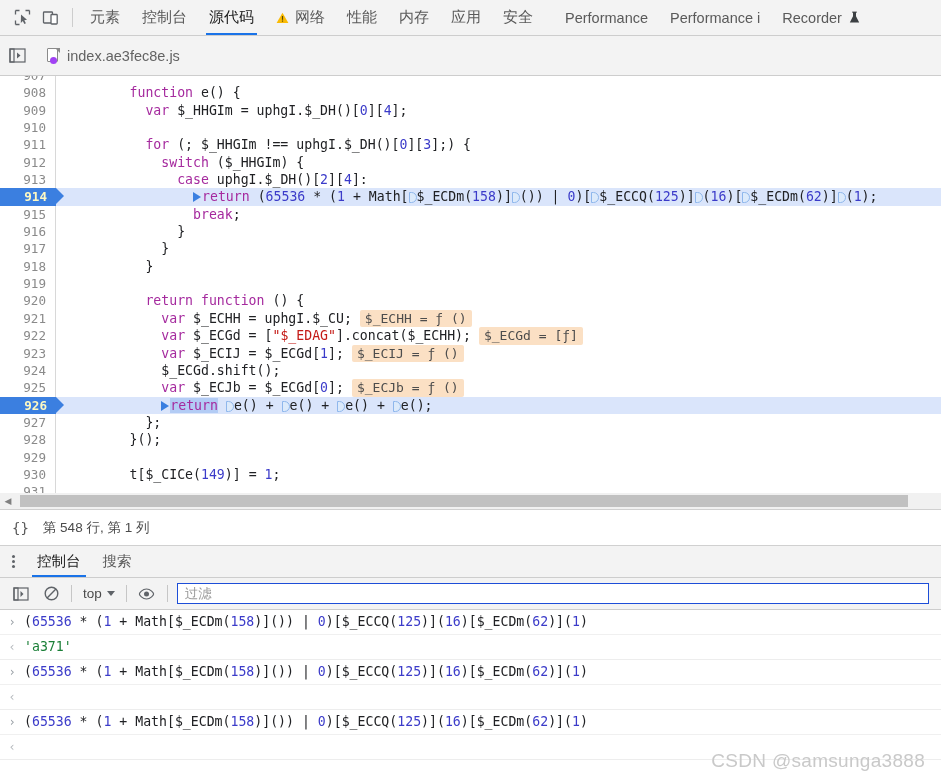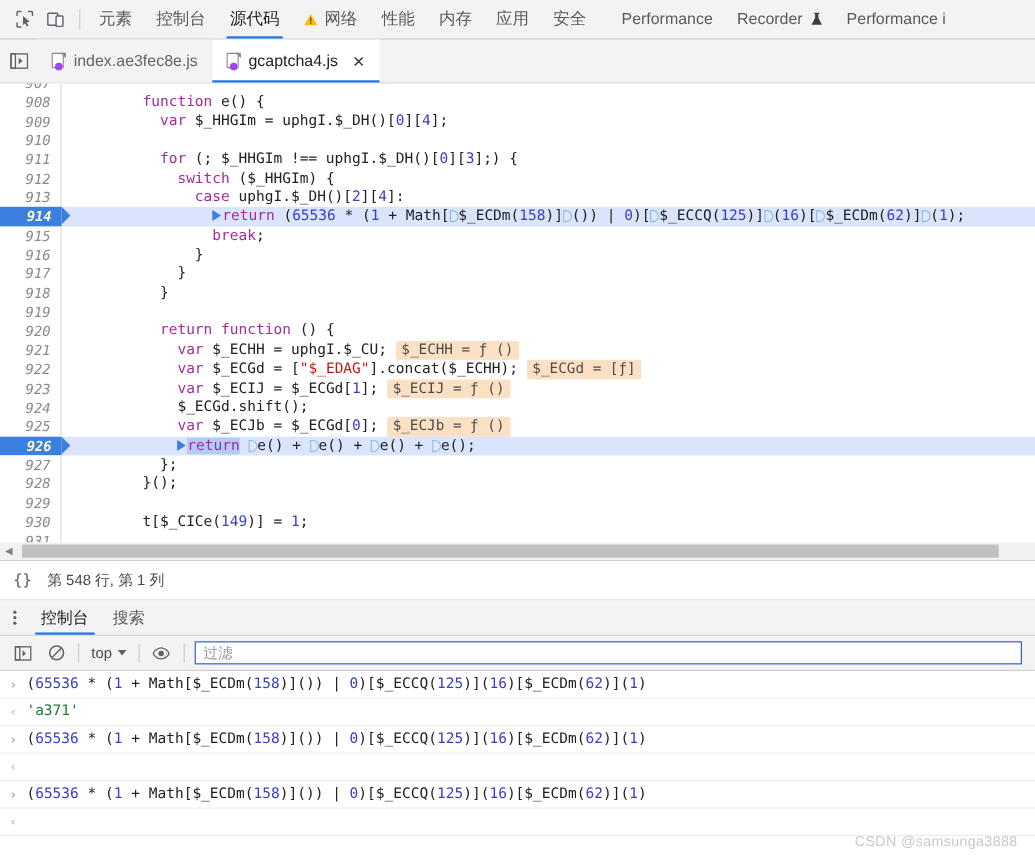--- a/index.html
+++ b/index.html
@@ -102,21 +102,21 @@
   }
   .cline { display: flex; height: 17.35px; align-items: stretch; position: relative; }
   .gutter {
     width: 56px; min-width: 56px; text-align: left;
     padding-right: 9px;
     color: #8a8a8a; font-size: 12.6px;
     background: #fff;
     border-right: 1px solid #d8d8d8;
     position: relative; z-index: 2;
     font-family: "DejaVu Sans Mono","Liberation Mono",monospace;
-    display:flex; align-items:center; justify-content:flex-end;font-style:italic;
+    display:flex; align-items:center; justify-content:flex-end;
   }
   .code {
     padding-left: 10px; flex: 1; display:flex; align-items:center;
     position: relative;
   }
   
   .cline.exec .gutter {
     background: #3b7fe0; color: #fef9c3; font-weight: bold;
     border-right: none;
     position: relative;
@@ -235,21 +235,21 @@
     width: 24px; min-width:24px; text-align:center; font-size: 12px;
     color:#9aa0a6; padding-top:1px; user-select:none;
   }
   .c-chev.ret { color:#b5b9bd; }
   .c-text { flex:1; padding-right:8px; color:#202124; white-space:pre-wrap; word-break:break-all;}
   .c-text.result { color:#1a7f37; }
 
   
   .watermark {
     position:absolute; right:16px; bottom:8px;
-    font-size: 13px; color:#c9c9c9;
+    font-size: 19px; color:#c9c9c9;
     font-family:"Liberation Sans",sans-serif;
     pointer-events:none; letter-spacing:0.3px;margin-top:12px;
   }
   svg { display:block; }
 </style>
 </head>
 <body>
 
 <div class="app">
 
@@ -296,60 +296,51 @@
       </div>
       <div class="panel-tab zh">
         <span>应用</span>
       </div>
       <div class="panel-tab zh">
         <span>安全</span>
       </div>
       <div class="panel-tab" style="margin-left:10px;">
         <span>Performance</span>
       </div>
+      <div class="panel-tab cut-tab">
+        <span>Performance i</span>
+      </div>
       <div class="panel-tab">
         <span>Recorder</span>
         <span style="margin-left:3px;">
           <svg width="11" height="13" viewBox="0 0 11 13">
             <path d="M4 1h3v4.2l3.2 6.3H0.8L4 5.2z" fill="#3c4043"></path>
             <rect x="3.2" y="0.6" width="4.6" height="1.1" fill="#3c4043"></rect>
           </svg>
         </span>
       </div>
-      <div class="panel-tab cut-tab">
-        <span>Performance i</span>
-      </div>
     </div>
   </div>
 
   <div class="file-strip">
     <div class="file-nav-btn">
       <svg width="17" height="15" viewBox="0 0 17 15">
         <rect x="1" y="1" width="15" height="13" fill="none" stroke="#5f6368" stroke-width="1.2"></rect>
         <rect x="1" y="1" width="4" height="13" fill="none" stroke="#5f6368" stroke-width="1.2"></rect>
         <path d="M8 4.5l3.5 3-3.5 3z" fill="#5f6368"></path>
       </svg>
     </div>
     <div class="file-tab">
       <span class="js-icon">
         <span class="sheet"></span>
           <span class="fold"></span>
           <span class="dot"></span>
       </span>
       <span>index.ae3fec8e.js</span>
     </div>
-    <div class="file-tab active">
-      <span class="js-icon">
-        <span class="sheet"></span>
-          <span class="fold"></span>
-          <span class="dot"></span>
-      </span>
-      <span>gcaptcha4.js</span>
-      <span class="tab-close">✕</span>
-    </div>
   </div>
 
   <div class="editor-wrap">
     <div class="code-scroll">
       <div class="code-area" id="code-area" style="margin-top: -9px;"><div class="cline"><div class="gutter">907</div><div class="code"><span style="white-space: pre;"></span></div></div><div class="cline"><div class="gutter">908</div><div class="code"><span style="white-space: pre;"><span class="kw">        function </span><span class="plain">e() {</span></span></div></div><div class="cline"><div class="gutter">909</div><div class="code"><span style="white-space: pre;"><span class="kw">          var </span><span class="plain">$_HHGIm = uphgI.$_DH()[</span><span class="num">0</span><span class="plain">][</span><span class="num">4</span><span class="plain">];</span></span></div></div><div class="cline"><div class="gutter">910</div><div class="code"><span style="white-space: pre;"></span></div></div><div class="cline"><div class="gutter">911</div><div class="code"><span style="white-space: pre;"><span class="kw">          for </span><span class="plain">(; $_HHGIm !== uphgI.$_DH()[</span><span class="num">0</span><span class="plain">][</span><span class="num">3</span><span class="plain">];) {</span></span></div></div><div class="cline"><div class="gutter">912</div><div class="code"><span style="white-space: pre;"><span class="kw">            switch </span><span class="plain">($_HHGIm) {</span></span></div></div><div class="cline"><div class="gutter">913</div><div class="code"><span style="white-space: pre;"><span class="kw">              case </span><span class="plain">uphgI.$_DH()[</span><span class="num">2</span><span class="plain">][</span><span class="num">4</span><span class="plain">]:</span></span></div></div><div class="cline exec"><div class="gutter">914</div><div class="code"><span style="white-space: pre;"><span class="plain">                </span><span class="step-marker"></span><span class="kw">return </span><span class="plain">(</span><span class="num">65536</span><span class="plain"> * (</span><span class="num">1</span><span class="plain"> + Math[</span><span class="d-marker"></span><span class="plain">$_ECDm(</span><span class="num">158</span><span class="plain">)]</span><span class="d-marker"></span><span class="plain">()) | </span><span class="num">0</span><span class="plain">)[</span><span class="d-marker"></span><span class="plain">$_ECCQ(</span><span class="num">125</span><span class="plain">)]</span><span class="d-marker"></span><span class="plain">(</span><span class="num">16</span><span class="plain">)[</span><span class="d-marker"></span><span class="plain">$_ECDm(</span><span class="num">62</span><span class="plain">)]</span><span class="d-marker"></span><span class="plain">(</span><span class="num">1</span><span class="plain">);</span></span></div></div><div class="cline"><div class="gutter">915</div><div class="code"><span style="white-space: pre;"><span class="kw">                break</span><span class="plain">;</span></span></div></div><div class="cline"><div class="gutter">916</div><div class="code"><span style="white-space: pre;"><span class="plain">              }</span></span></div></div><div class="cline"><div class="gutter">917</div><div class="code"><span style="white-space: pre;"><span class="plain">            }</span></span></div></div><div class="cline"><div class="gutter">918</div><div class="code"><span style="white-space: pre;"><span class="plain">          }</span></span></div></div><div class="cline"><div class="gutter">919</div><div class="code"><span style="white-space: pre;"></span></div></div><div class="cline"><div class="gutter">920</div><div class="code"><span style="white-space: pre;"><span class="kw">          return function </span><span class="plain">() {</span></span></div></div><div class="cline"><div class="gutter">921</div><div class="code"><span style="white-space: pre;"><span class="kw">            var </span><span class="plain">$_ECHH = uphgI.$_CU;</span></span><span class="hint">$_ECHH = ƒ ()</span></div></div><div class="cline"><div class="gutter">922</div><div class="code"><span style="white-space: pre;"><span class="kw">            var </span><span class="plain">$_ECGd = [</span><span class="str">"$_EDAG"</span><span class="plain">].concat($_ECHH);</span></span><span class="hint">$_ECGd = [ƒ]</span></div></div><div class="cline"><div class="gutter">923</div><div class="code"><span style="white-space: pre;"><span class="kw">            var </span><span class="plain">$_ECIJ = $_ECGd[</span><span class="num">1</span><span class="plain">];</span></span><span class="hint">$_ECIJ = ƒ ()</span></div></div><div class="cline"><div class="gutter">924</div><div class="code"><span style="white-space: pre;"><span class="plain">            $_ECGd.shift();</span></span></div></div><div class="cline"><div class="gutter">925</div><div class="code"><span style="white-space: pre;"><span class="kw">            var </span><span class="plain">$_ECJb = $_ECGd[</span><span class="num">0</span><span class="plain">];</span></span><span class="hint">$_ECJb = ƒ ()</span></div></div><div class="cline exec"><div class="gutter">926</div><div class="code"><span style="white-space: pre;"><span class="plain">            </span><span class="step-marker"></span><span class="kw sel-token">return</span><span class="plain"> </span><span class="d-marker"></span><span class="plain">e() + </span><span class="d-marker"></span><span class="plain">e() + </span><span class="d-marker"></span><span class="plain">e() + </span><span class="d-marker"></span><span class="plain">e();</span></span></div></div><div class="cline"><div class="gutter">927</div><div class="code"><span style="white-space: pre;"><span class="plain">          };</span></span></div></div><div class="cline"><div class="gutter">928</div><div class="code"><span style="white-space: pre;"><span class="plain">        }();</span></span></div></div><div class="cline"><div class="gutter">929</div><div class="code"><span style="white-space: pre;"></span></div></div><div class="cline"><div class="gutter">930</div><div class="code"><span style="white-space: pre;"><span class="plain">        t[$_CICe(</span><span class="num">149</span><span class="plain">)] = </span><span class="num">1</span><span class="plain">;</span></span></div></div><div class="cline"><div class="gutter">931</div><div class="code"><span style="white-space: pre;"></span></div></div></div>
     </div>
     <div class="h-scroll">
       <div class="arrow-l">◀</div>
       <div class="track">
         <div class="thumb"></div>

